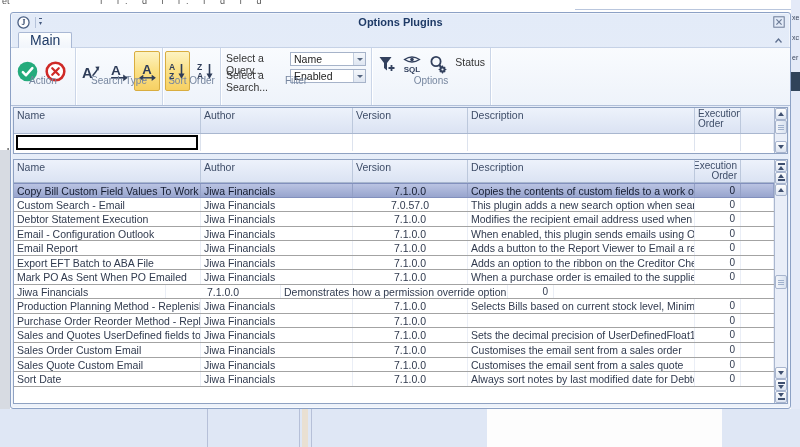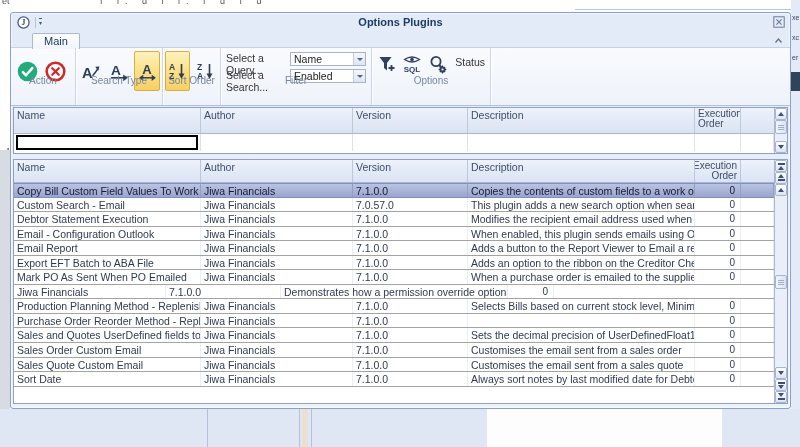--- a/index.html
+++ b/index.html
@@ -24,23 +24,23 @@
           background:linear-gradient(#e3ebf8,#edf2fa);
           border:1px solid #8ca1c5;border-radius:3px;
           box-shadow:inset 0 0 0 1px rgba(255,255,255,.5);}
   .titlebar{position:relative;height:18px;display:flex;align-items:center;padding:0 4px;}
   .apptitle{position:absolute;left:0;right:0;text-align:center;font-size:11px;font-weight:bold;color:#1e3a66;}
   .appicon{width:13px;height:13px;margin-left:2px;}
   .qat-sep{width:1px;height:11px;background:#b6c3da;margin:0 3px 0 5px;}
   .qat-dd{font-size:6px;color:#44597e;line-height:1;border-top:1px solid #44597e;padding-top:1px;}
   .closebtn{position:absolute;right:5px;top:3px;width:12px;height:12px;cursor:default;}
   .tabstrip{position:relative;height:16px;padding-left:4px;}
-  .tab{display:inline-block;margin-left:17px;height:15px;line-height:14px;padding:0 11px;
+  .tab{display:inline-block;margin-left:3px;height:15px;line-height:14px;padding:0 11px;
        background:linear-gradient(#fdfefe,#f1f5fb);border:1px solid #a9b8d4;border-bottom:none;
-       border-radius:2px 2px 0 0;font-size:11px;color:#1e3a66;}
+       border-radius:2px 2px 0 0;font-size:14px;color:#1e3a66;}
   .collapsebtn{position:absolute;right:6px;top:5px;width:11px;height:9px;}
   
   .ribbon{height:57px;background:linear-gradient(#f9fbfe,#eef3fa);
           border-top:1px solid #c6d2e6;border-bottom:1px solid #b1bfd8;display:flex;}
   .rgroup{position:relative;border-right:1px solid #cbd6e8;box-shadow:1px 0 0 #ffffff;}
   .rcap{position:absolute;bottom:19px;left:0;right:0;text-align:center;font-size:10px;color:#76869f;}
   .rbody{display:flex;align-items:flex-start;padding:3px 5px 13px 6px;}
   .g-action{width:64px;}  .g-search{width:86px;} .g-sort{width:57px;}
   .g-filter{width:150px;} .g-options{width:118px;flex:0 0 auto;}
   .g-spacer{flex:1;border-right:none;box-shadow:none;}
@@ -58,21 +58,21 @@
   .statusbtn{font-size:10.5px;color:#333;margin-top:5px;margin-left:2px;}
   
   .panel{position:absolute;left:2px;width:773px;background:#fff;border:1px solid #8fa2c2;overflow:hidden;}
   .panel1{top:94px;height:45px;}
   .panel2{top:146px;height:243px;}
   .hrow{display:flex;background:linear-gradient(#edf2fb,#dbe3f3);border-bottom:1px solid #a9b7cf;margin-right:13px;}
   .panel1 .hrow{height:25px;}
   .panel2 .hrow{height:22px;}
   .hcell{border-right:1px solid #bcc8dc;padding:1px 3px;font-size:10.5px;color:#3e4d68;
          overflow:hidden;box-sizing:border-box;display:flex;align-items:flex-start;}
-  .c-name{width:187px;} .c-author{width:152px;} .c-version{width:115px;} .c-desc{width:227px;}
+  .c-name{width:187px;} .c-author{width:152px;} .c-version{width:115px;text-align:center;} .c-desc{width:227px;}
   .c-exec{width:46px;font-size:10px;line-height:10px;}
   .c-fill{flex:1;border-right:none;}
   .exec-right{justify-content:flex-end;text-align:right;}
   .filterrow{display:flex;height:17px;margin-right:13px;}
   .fcell{border-right:1px solid #dde3ee;box-sizing:border-box;display:flex;}
   .blackinput{flex:1;margin:1px 2px;border:2px solid #000;background:#fff;font:10.5px "Liberation Sans",sans-serif;
               padding:0 2px;outline:none;}
   .rows{margin-right:13px;}
   .row{display:flex;height:14.55px;border-bottom:1px solid #a3a3a3;font-size:10.5px;color:#303a4e;box-sizing:border-box;}
   .row .cell{padding:0 3px;white-space:nowrap;overflow:hidden;border-right:1px solid #eaeef6;box-sizing:border-box;line-height:14px;}

